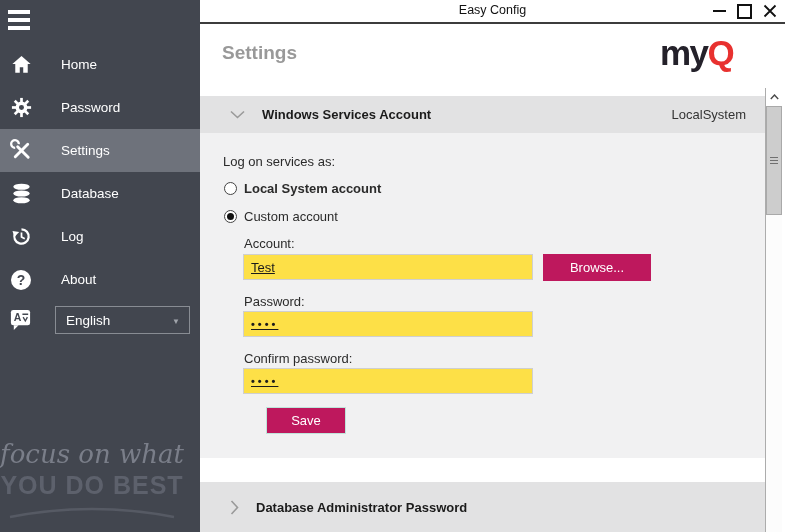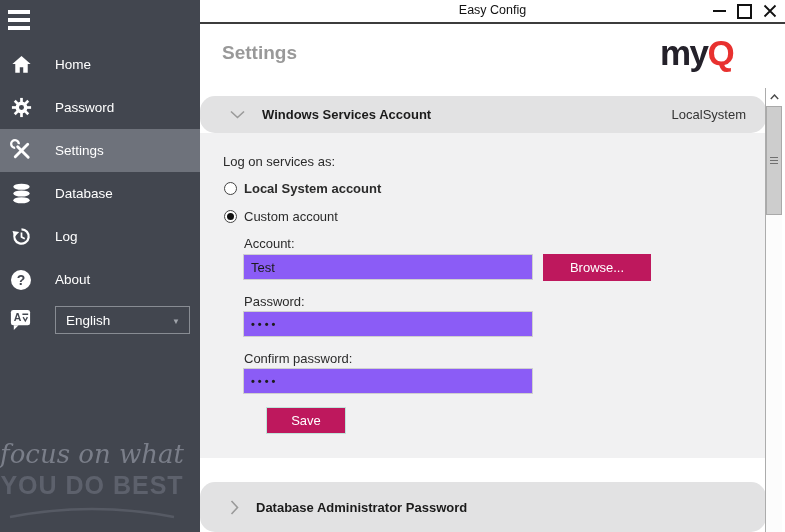--- a/index.html
+++ b/index.html
@@ -7,21 +7,21 @@
        font-family:"Liberation Sans", sans-serif; -webkit-font-smoothing:antialiased;}
 
   
   .sidebar{position:absolute;left:0;top:0;width:200px;height:532px;background:#42464f;}
   .hamburger{position:absolute;left:8px;top:10px;width:22px;cursor:pointer;}
   .hamburger div{height:4px;background:#fff;margin-bottom:4px;}
   .nav{position:absolute;left:0;top:43px;width:200px;}
   .nav-item{height:43px;display:flex;align-items:center;color:#fff;font-size:13.5px;cursor:pointer;}
   .nav-item.selected{background:#6e727b;}
   .nav-icon{width:24px;height:24px;margin-left:9px;display:flex;align-items:center;justify-content:center;}
-  .nav-label{margin-left:22px;}
+  .nav-label{margin-left:28px;}
   .about-circle{width:20px;height:20px;border-radius:50%;background:#fff;color:#42464f;
                 font-weight:bold;font-size:14px;line-height:20px;text-align:center;}
   .lang-row{position:absolute;left:0;top:306px;width:200px;height:28px;}
   .lang-icon{position:absolute;left:9px;top:2px;}
   .lang-select{position:absolute;left:55px;top:0;width:135px;height:28px;border:1px solid #888c93;
                box-sizing:border-box;color:#fff;font-size:13.5px;display:flex;align-items:center;
                padding-left:10px;cursor:pointer;}
   .lang-caret{position:absolute;right:9px;top:10px;font-size:8px;color:#a0a4ab;}
   .watermark{position:absolute;left:0;bottom:0;width:184px;text-align:center;pointer-events:none;margin-top:31px;}
   .wm1{font-family:"DejaVu Serif", serif;font-style:italic;font-size:26px;color:#7a7e89;}
@@ -37,36 +37,36 @@
   .btn-max{width:11px;height:11px;border:2px solid #111;cursor:pointer;}
   .btn-close{cursor:pointer;display:flex;}
 
   
   .page-title{position:absolute;left:222px;top:42px;font-size:19px;font-weight:bold;color:#999;}
   .logo{position:absolute;left:660px;top:33px;font-size:35px;font-weight:bold;letter-spacing:-1.5px;}
   .logo .dark{color:#24212a;}
   .logo .red{color:#e8312f;}
 
   .sec-header{position:absolute;left:200px;width:566px;background:#e2e2e3;display:flex;
-              align-items:center;cursor:pointer;border-radius:15px;}
+              align-items:center;cursor:pointer;}
   .sec1{top:96px;height:37px;}
   .sec2{top:482px;height:50px;}
   .sec-chev{margin-left:30px;display:flex;}
   .sec-title{margin-left:17px;font-size:13px;font-weight:bold;color:#1b1b1b;}
   .sec-value{position:absolute;right:20px;font-size:13px;color:#333;}
 
   .form-panel{position:absolute;left:200px;top:133px;width:566px;height:325px;background:#f1f1f2;}
   .form-panel .lbl{position:absolute;font-size:13px;color:#2b2b2b;}
   .radio{position:absolute;width:11px;height:11px;border:1px solid #444;border-radius:50%;
          background:#fff;cursor:pointer;}
   .radio.checked::after{content:"";display:block;width:7px;height:7px;margin:2px;background:#111;border-radius:50%;}
   .radio-label{position:absolute;font-size:13px;color:#2b2b2b;cursor:pointer;}
-  .tbox{position:absolute;width:290px;height:26px;border:1px solid #cfcfcf;background:#8b5cf6;
+  .tbox{position:absolute;width:290px;height:26px;border:1px solid #cfcfcf;background:#fde047;
         box-sizing:border-box;font-family:"Liberation Sans",sans-serif;font-size:13px;color:#1b1b1b;
-        padding:0 7px;outline:none;}
+        padding:0 7px;outline:none;text-decoration:underline;}
   .tbox.pwd{font-size:11px;letter-spacing:3px;font-weight:bold;}
   .btn{position:absolute;background:#be185d;color:#fff;font-size:13px;border:none;cursor:pointer;
        font-family:"Liberation Sans",sans-serif;}
   .btn-browse{left:343px;top:121px;width:108px;height:27px;}
   .btn-save{left:22px;top:274px;width:80px;height:27px;border:1px solid #bfe4da;box-sizing:border-box;margin-left:44px;}
 
   
   .scrollbar{position:absolute;left:765px;top:88px;width:17px;height:444px;background:#fcfcfc;
              border-left:1px solid #acacac;box-sizing:border-box;}
   .sb-up{height:18px;background:#fff;display:flex;align-items:center;justify-content:center;cursor:pointer;}

